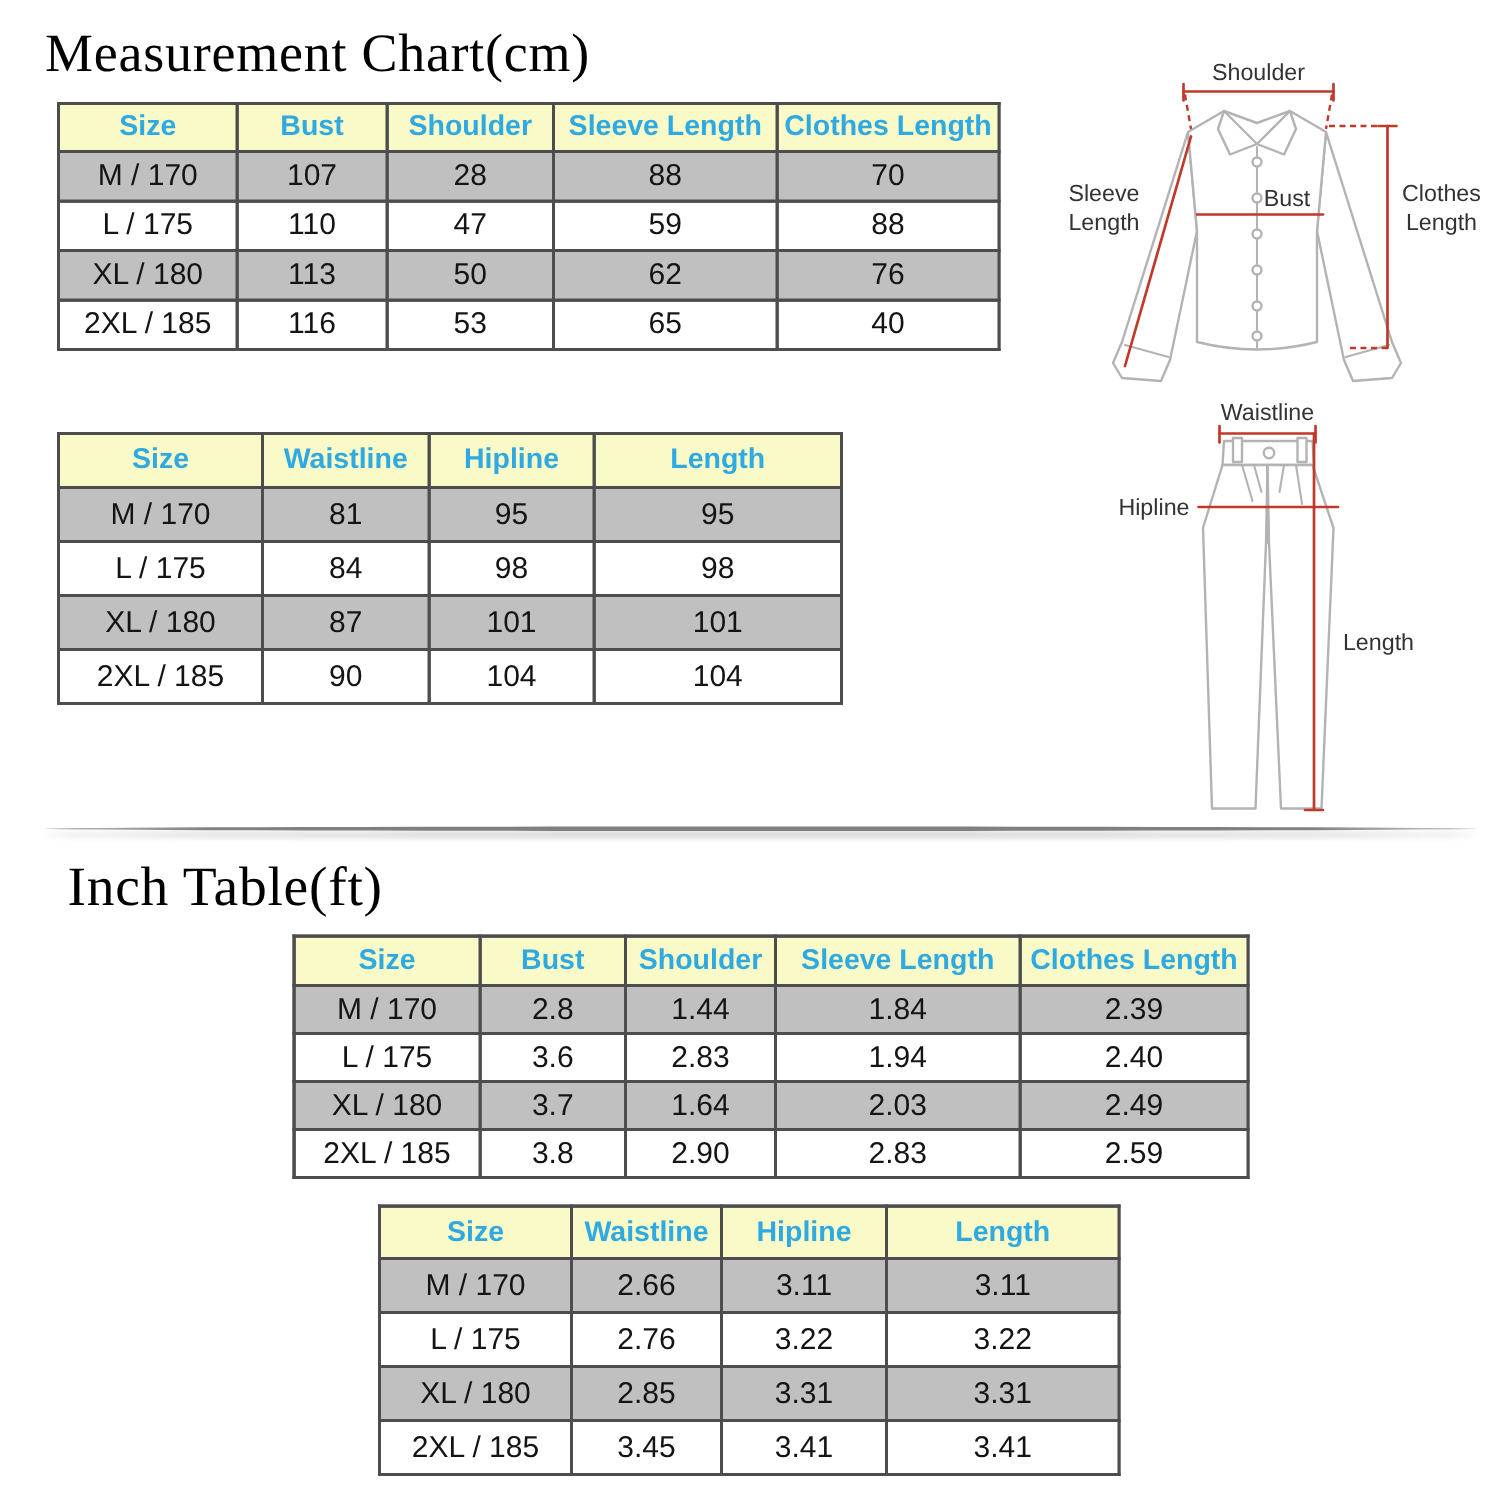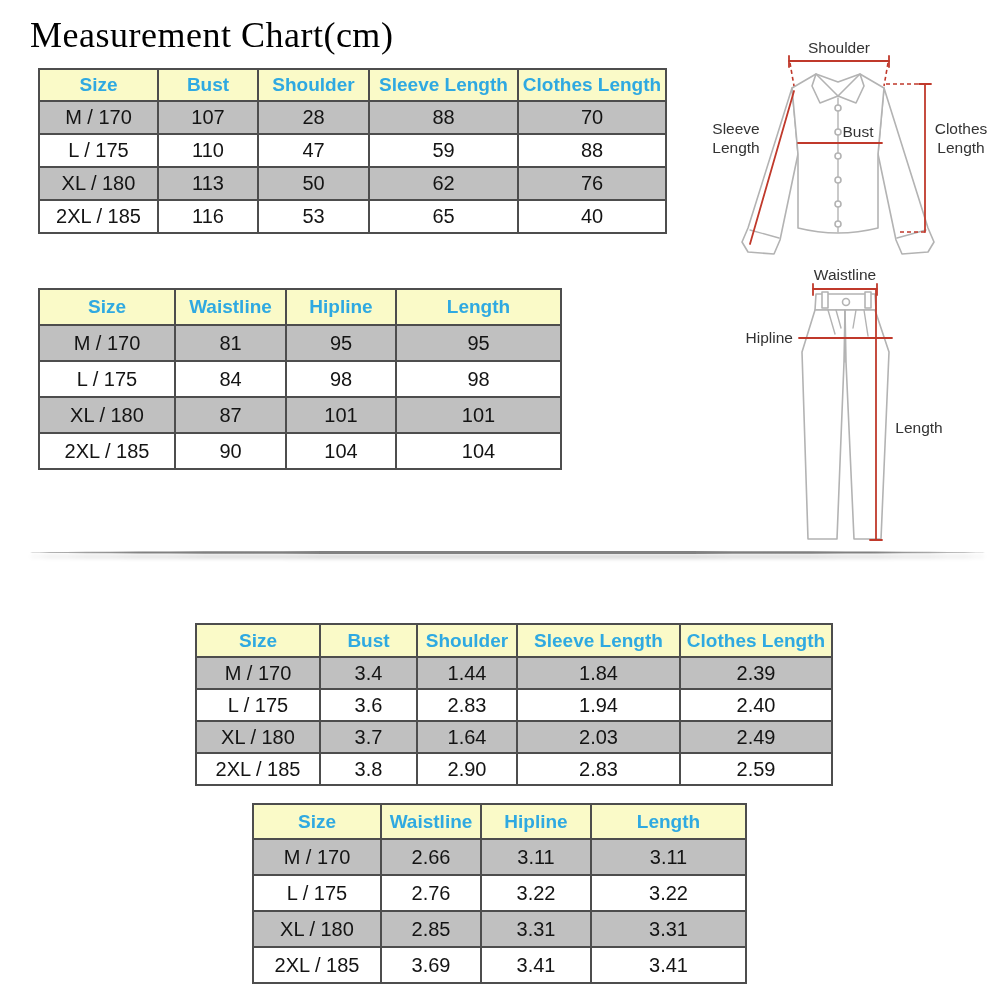--- a/index.html
+++ b/index.html
@@ -238,20 +238,21 @@
     <line class="measure" x1="104" y1="82" x2="197" y2="82"></line>
     <text class="diag-label" x="98" y="87" text-anchor="end">Hipline</text>
 
     <line class="measure" x1="181" y1="33" x2="181" y2="284"></line>
     <line class="measure" x1="175" y1="284" x2="187" y2="284"></line>
     <text class="diag-label" x="224" y="177" text-anchor="middle">Length</text>
   </svg>
 
   <div class="divider"></div>
 
+  <div class="title title-inch">Inch Table(ft)</div>
 
   <table class="size-table" id="table-inch-top">
     <colgroup>
         <col style="width:124px">
         <col style="width:97px">
         <col style="width:100px">
         <col style="width:163px">
         <col style="width:152px">
       </colgroup>
   <thead>
@@ -259,21 +260,21 @@
           <th>Size</th>
           <th>Bust</th>
           <th>Shoulder</th>
           <th>Sleeve Length</th>
           <th>Clothes Length</th>
         </tr>
       </thead>
       <tbody>
         <tr>
           <td>M / 170</td>
-          <td>3.4</td>
+          <td>2.8</td>
           <td>1.44</td>
           <td>1.84</td>
           <td>2.39</td>
         </tr>
         <tr>
           <td>L / 175</td>
           <td>3.6</td>
           <td>2.83</td>
           <td>1.94</td>
           <td>2.40</td>
@@ -324,20 +325,20 @@
           <td>3.22</td>
         </tr>
         <tr>
           <td>XL / 180</td>
           <td>2.85</td>
           <td>3.31</td>
           <td>3.31</td>
         </tr>
         <tr>
           <td>2XL / 185</td>
-          <td>3.69</td>
+          <td>3.45</td>
           <td>3.41</td>
           <td>3.41</td>
         </tr>
       </tbody>
     </table>
 
 </div>
 
 </body></html>

